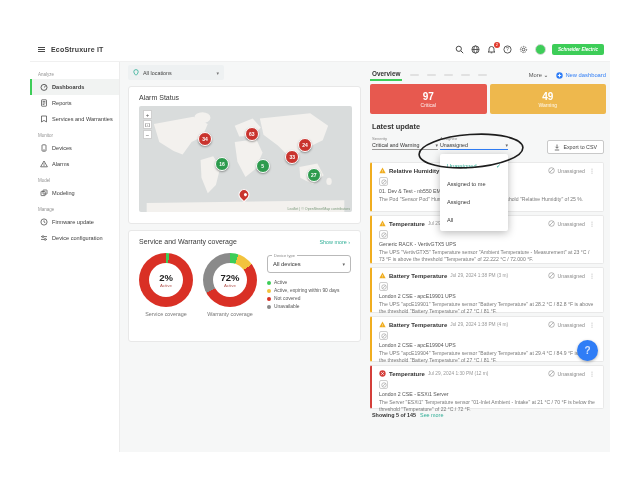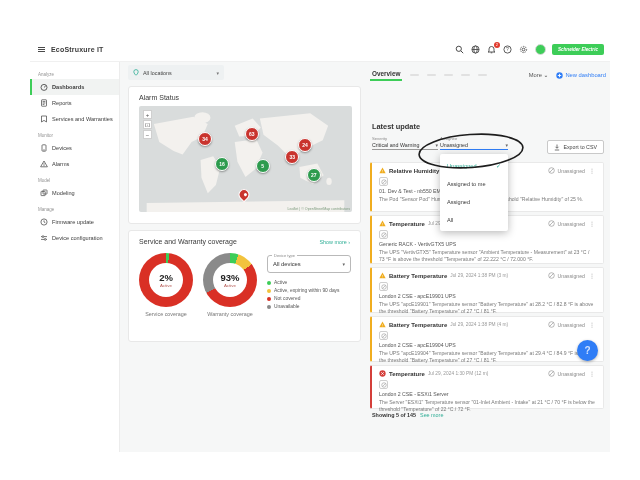--- a/index.html
+++ b/index.html
@@ -277,21 +277,21 @@
             <div class="hole">
               <span class="pct">2%</span>
               <span class="pct-lab">Active</span>
             </div>
           </div>
           <div class="donut-cap">Service coverage</div>
         </div>
         <div class="donut-wrap">
           <div class="donut" style="background: conic-gradient(rgb(61, 205, 88) 0deg, rgb(61, 205, 88) 18deg, rgb(242, 195, 61) 18deg, rgb(242, 195, 61) 54deg, rgb(217, 48, 37) 54deg, rgb(217, 48, 37) 241.2deg, rgb(138, 138, 138) 241.2deg, rgb(138, 138, 138) 360deg);">
             <div class="hole">
-              <span class="pct">93%</span>
+              <span class="pct">72%</span>
               <span class="pct-lab">Active</span>
             </div>
           </div>
           <div class="donut-cap">Warranty coverage</div>
         </div>
         <div class="cov-right">
           <div class="dev-select">
             <span class="lg">Device type</span>
             <span>All devices</span>
             <span class="chev">▾</span>
@@ -330,20 +330,30 @@
         <span class="more">More ⌄</span>
         <span class="newdash">
             <svg width="7" height="7" viewBox="0 0 7 7">
               <circle cx="3.5" cy="3.5" r="3.2" fill="#2f7df6"></circle>
               <path d="M3.5 1.8 V5.2 M1.8 3.5 H5.2" stroke="#fff" stroke-width="0.9"></path>
             </svg>
             <span>New dashboard</span>
           </span>
       </div>
 
+      <div class="summary">
+        <div class="sum-card sum-critical">
+          <span class="cnt">97</span>
+          <span class="lab">Critical</span>
+        </div>
+        <div class="sum-card sum-warning">
+          <span class="cnt">49</span>
+          <span class="lab">Warning</span>
+        </div>
+      </div>
 
       <div class="la-title">Latest update</div>
 
       <div class="controls">
         <div class="sel sel-sev">
           <span class="sl">Severity</span>
           <span class="fld">
               <span>Critical and Warning</span>
               <span class="chev">▾</span>
             </span>

